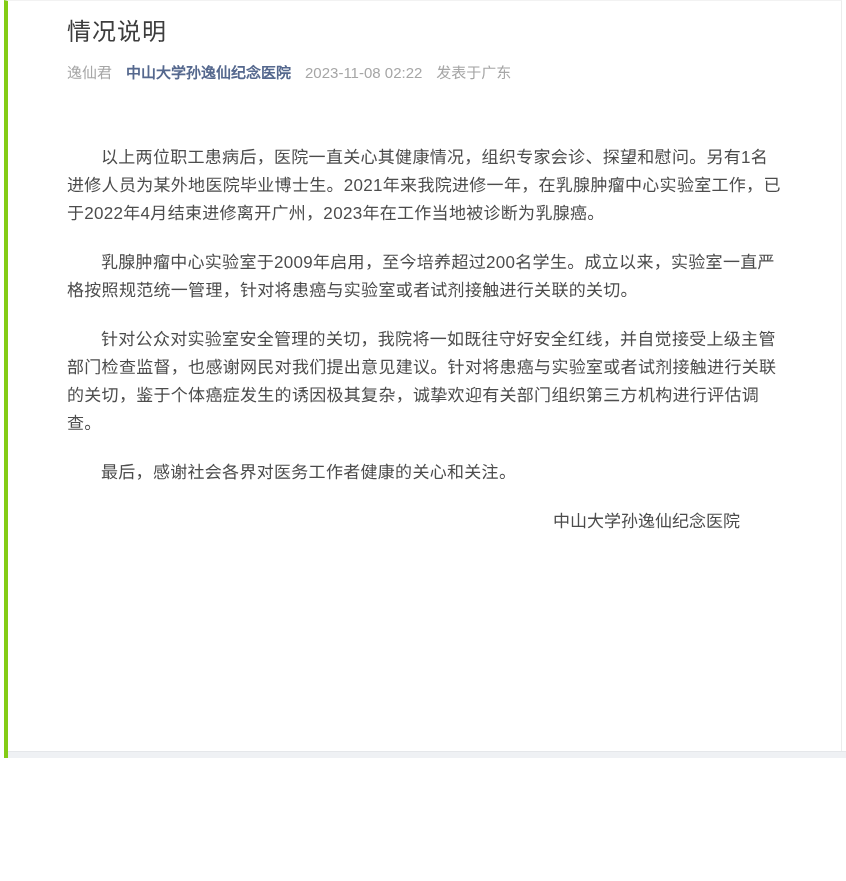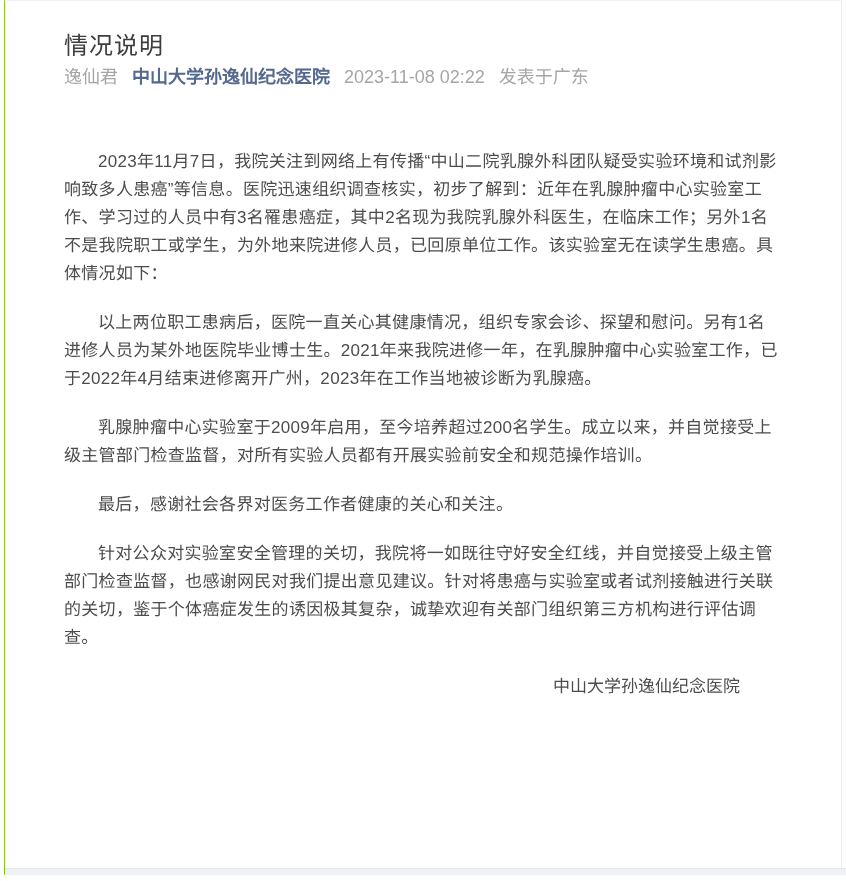--- a/index.html
+++ b/index.html
@@ -9,38 +9,38 @@
     width: 846px;
     height: 881px;
     font-family: "Liberation Sans", "DejaVu Sans", sans-serif;
     overflow: hidden;
   }
   .page-card {
     position: relative;
     box-sizing: border-box;
     margin: 0 4px;
     width: 838px;
-    height: 875px;
+    height: 758px;
     background: #ffffff;
-    border-left: 1px solid #84cc16;
+    border-left: 4px solid #84cc16;
     border-right: 1px solid #ececec;
     border-top: 1px solid #f2f2f2;
-    padding: 14px 59px;
+    padding: 0 59px;
   }
   .article-title {
     margin: 17px 0 0 0;
     font-size: 24px;
     font-weight: 400;
     color: #3d3d3d;
     letter-spacing: 1px;
     line-height: 28px;
   }
   .meta-row {
-    margin-top: 8px;
-    font-size: 18px;
+    margin-top: 18px;
+    font-size: 15px;
     color: #a6a6a6;
     line-height: 18px;
     white-space: nowrap;
   }
   .meta-row > * { margin-right: 14px; }
   .meta-source {
     color: #55688e;
     font-weight: 600;
     text-decoration: none;
     cursor: pointer;
@@ -79,25 +79,24 @@
 
 <div class="page-card">
 
   <h1 class="article-title">情况说明</h1>
 
   <div class="meta-row">
     <span>逸仙君</span><a class="meta-source">中山大学孙逸仙纪念医院</a><span>2023-11-08 02:22</span><span>发表于广东</span>
   </div>
 
   <div class="article-body">
-    <p>2023年11月7日，我院关注到网络上有传播“中山二院乳腺外科团队疑受实验环境和试剂影响致多人患癌”等信息。医院迅速组织调查核实，初步了解到：近年在乳腺肿瘤中心实验室工作、学习过的人员中有3名罹患癌症，其中2名现为我院乳腺外科医生，在临床工作；另外1名不是我院职工或学生，为外地来院进修人员，已回原单位工作。该实验室无在读学生患癌。具体情况如下：</p>
     <p>以上两位职工患病后，医院一直关心其健康情况，组织专家会诊、探望和慰问。另有1名进修人员为某外地医院毕业博士生。2021年来我院进修一年，在乳腺肿瘤中心实验室工作，已于2022年4月结束进修离开广州，2023年在工作当地被诊断为乳腺癌。</p>
-    <p>乳腺肿瘤中心实验室于2009年启用，至今培养超过200名学生。成立以来，并自觉接受上级主管部门检查监督，对所有实验人员都有开展实验前安全和规范操作培训。</p>
+    <p>乳腺肿瘤中心实验室于2009年启用，至今培养超过200名学生。成立以来，实验室一直严格按照规范统一管理，针对将患癌与实验室或者试剂接触进行关联的关切。</p>
+    <p>针对公众对实验室安全管理的关切，我院将一如既往守好安全红线，并自觉接受上级主管部门检查监督，也感谢网民对我们提出意见建议。针对将患癌与实验室或者试剂接触进行关联的关切，鉴于个体癌症发生的诱因极其复杂，诚挚欢迎有关部门组织第三方机构进行评估调查。</p>
     <p>最后，感谢社会各界对医务工作者健康的关心和关注。</p>
-    <p>针对公众对实验室安全管理的关切，我院将一如既往守好安全红线，并自觉接受上级主管部门检查监督，也感谢网民对我们提出意见建议。针对将患癌与实验室或者试剂接触进行关联的关切，鉴于个体癌症发生的诱因极其复杂，诚挚欢迎有关部门组织第三方机构进行评估调查。</p>
 
     <div class="signature-block">
       <div>中山大学孙逸仙纪念医院</div>
 
     </div>
   </div>
 
   <div class="bottom-strip"></div>
 </div>
 

